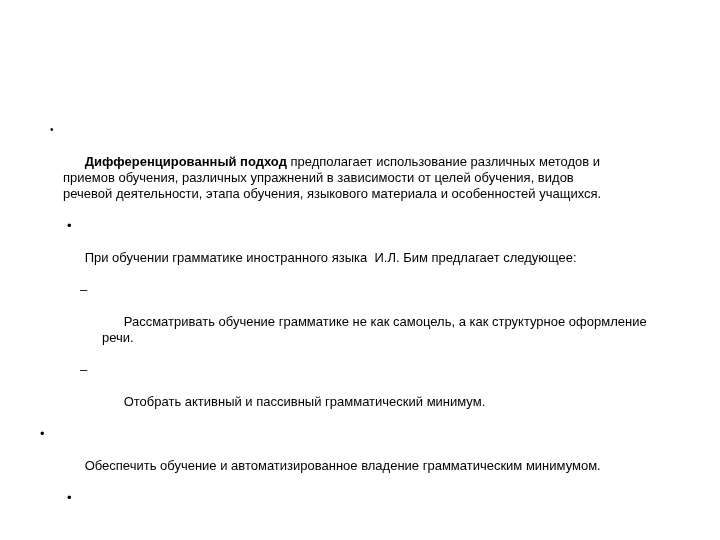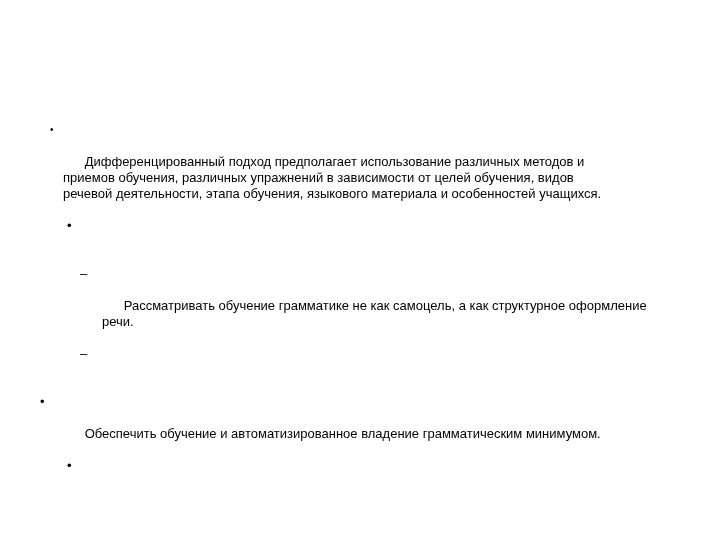--- a/index.html
+++ b/index.html
@@ -37,47 +37,49 @@
   }
   .lvl2 {
     padding-left: 102px;
   }
   .lvl2 > .marker {
     left: 80px;
   }
   .ind { text-indent: 27px; }
   .ind-sm { text-indent: 10px; }
   .marker-sm { font-size: 10px; }
-  .lead-bold { font-weight: normal; }
+  .lead-bold { font-weight: bold; }
 </style>
 </head>
 <body>
 
 <div class="slide">
   <div class="content">
 
     <div class="item ind-sm">
       <span class="marker marker-sm">•</span>
       <span class="lead-bold">Дифференцированный подход</span><span> предполагает использование различных методов и
 приемов обучения, различных упражнений в зависимости от целей обучения, видов
 речевой деятельности, этапа обучения, языкового материала и особенностей учащихся.</span>
     </div>
 
     <div class="item ind">
       <span class="marker">•</span>
+      <span>При обучении грамматике иностранного языка  И.Л. Бим предлагает следующее:</span>
     </div>
 
     <div class="item lvl2">
       <span class="marker">–</span>
       <span>Рассматривать обучение грамматике не как самоцель, а как структурное оформление
 речи.</span>
     </div>
 
     <div class="item lvl2">
       <span class="marker">–</span>
+      <span>Отобрать активный и пассивный грамматический минимум.</span>
     </div>
 
     <div class="item">
       <span class="marker">•</span>
       <span>Обеспечить обучение и автоматизированное владение грамматическим минимумом.</span>
     </div>
 
     <div class="item ind">
       <span class="marker">•</span>
     </div>

